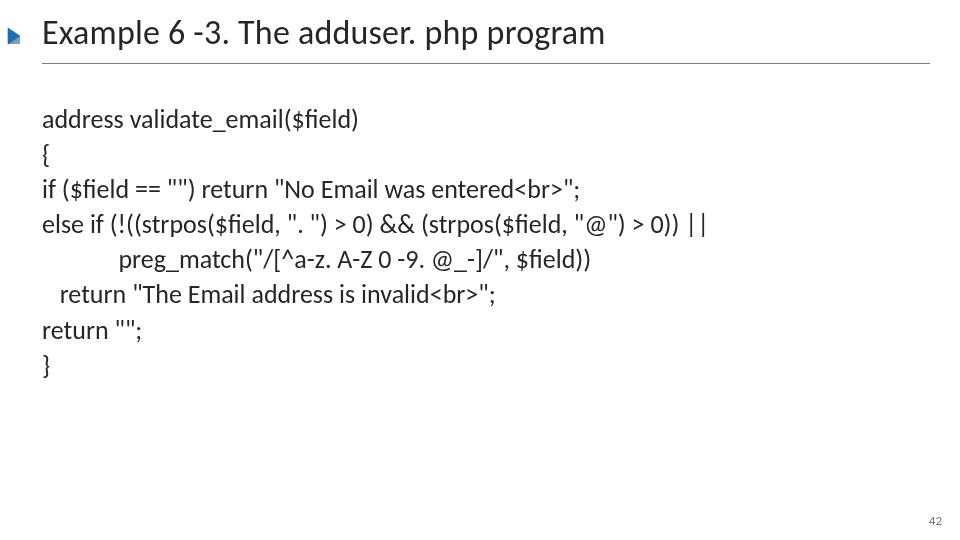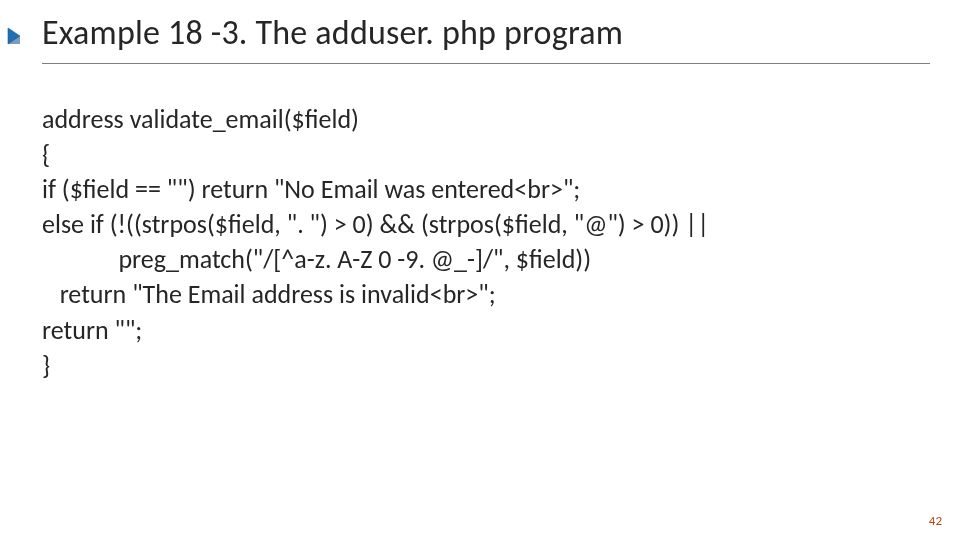--- a/index.html
+++ b/index.html
@@ -51,38 +51,38 @@
     line-height: 1.35;
     color: #262626;
     white-space: pre-wrap;
     font-family: Calibri, "Segoe UI", Arial, sans-serif;
   }
   .page-num {
     position: absolute;
     right: 18px;
     bottom: 12px;
     font-size: 13px;
-    color: #c2410c;
+    color: #737373;
   }
 </style>
 </head>
 <body>
 
 <div class="slide">
 
   <div class="bullet-icon">
     <svg viewBox="0 0 28 28" width="28" height="28">
       <polygon points="2,6 14,14 2,22" fill="#1f6fb5"></polygon>
       <polygon points="2,6 14,14 2,22" fill="none" stroke="#155a94" stroke-width="0.6"></polygon>
       <polygon points="2,22 14,14 14,22" fill="#134d80" opacity="0.55"></polygon>
     </svg>
   </div>
 
   <div class="title-wrap">
-    <div class="title">Example 18 -3. The adduser. php program</div>
+    <div class="title">Example 6 -3. The adduser. php program</div>
     <hr class="title-rule">
   </div>
 
   <div class="body"><span>address validate_email($field)</span>
 <span>{</span>
 <span>if ($field == "") return "No Email was entered&lt;br&gt;";</span>
 <span>else if (!((strpos($field, ". ") &gt; 0) &amp;&amp; (strpos($field, "@") &gt; 0)) ||</span>
 <span>             preg_match("/[^a-z. A-Z 0 -9. @_-]/", $field))</span>
 <span>   return "The Email address is invalid&lt;br&gt;";</span>
 <span>return "";</span>

